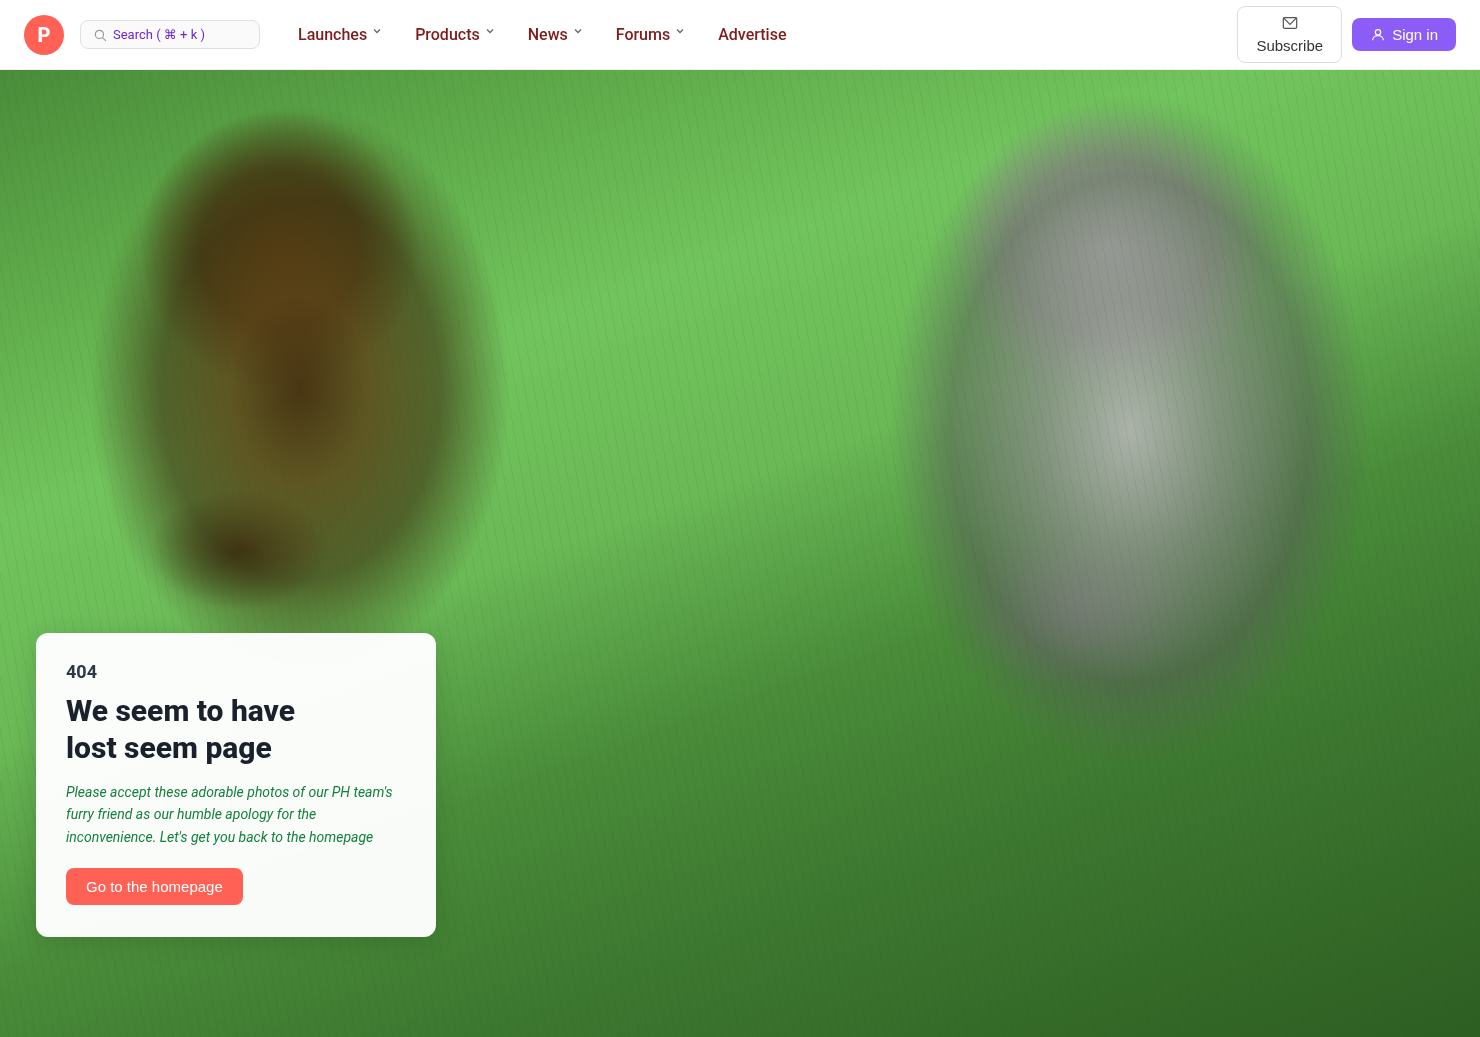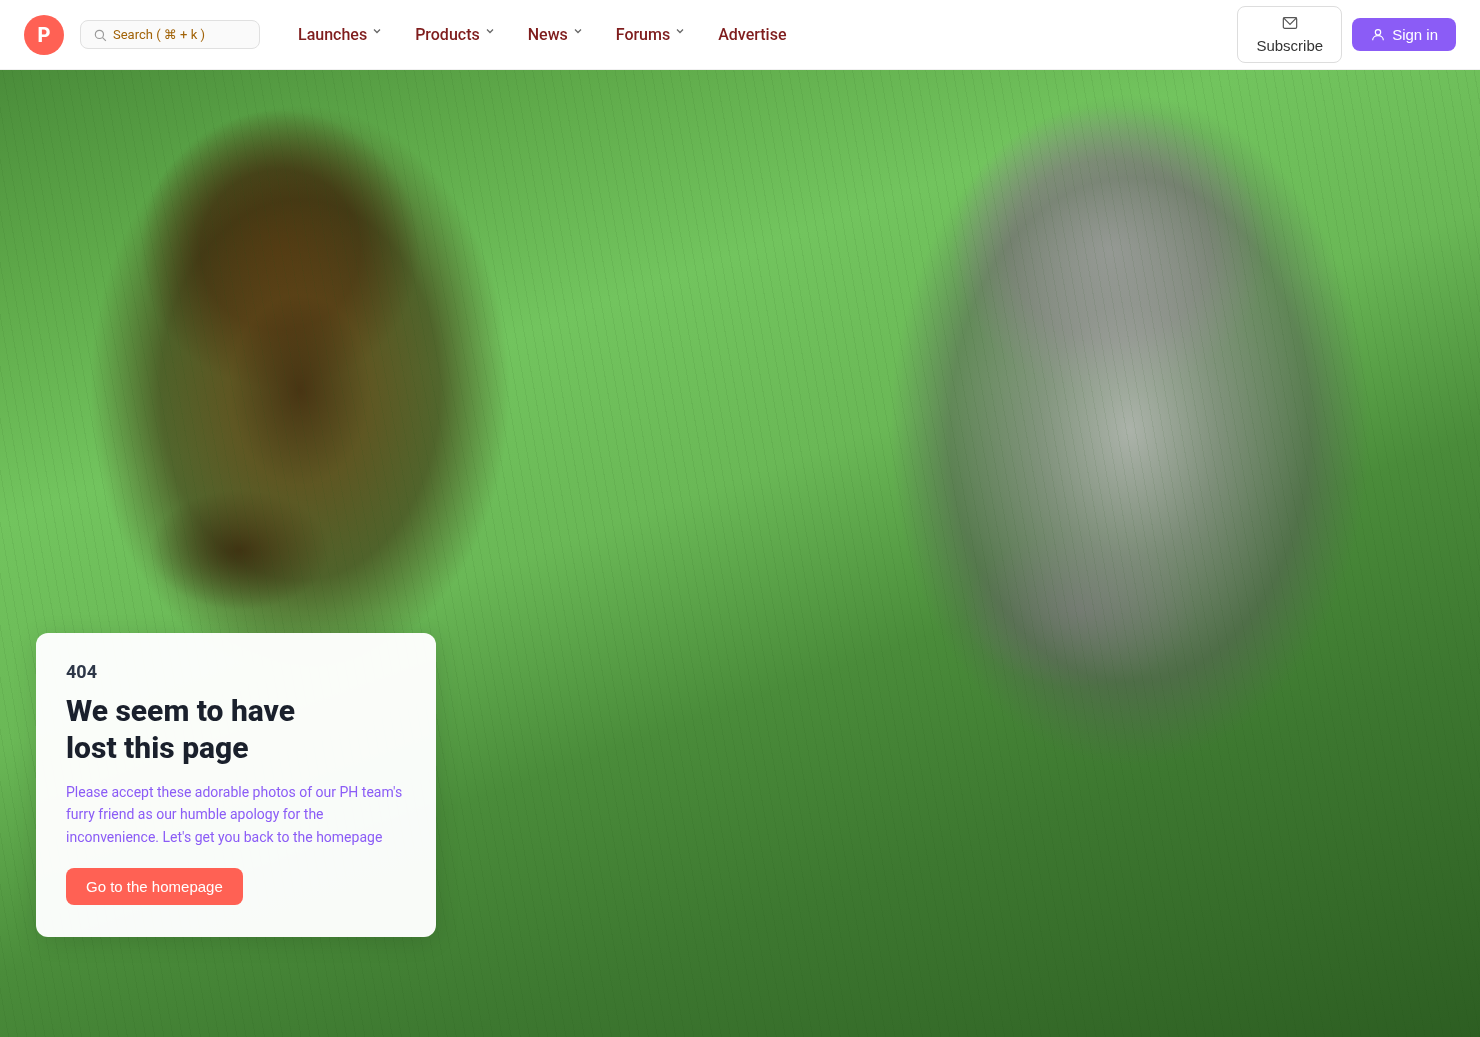--- a/index.html
+++ b/index.html
@@ -165,23 +165,24 @@
     .error-title {
       font-size: 30px;
       font-weight: 800;
       color: #1a202c;
       line-height: 1.25;
       margin-bottom: 14px;
     }
 
     .error-desc {
       font-size: 14px;
-      color: #8b5cf6;
+      color: #15803d;
       line-height: 1.6;
       margin-bottom: 20px;
+      font-style: italic;
     }
 
     .btn-homepage {
       background: #ff6154;
       color: #fff;
       border: none;
       border-radius: 8px;
       padding: 10px 20px;
       font-size: 15px;
       font-weight: 500;
@@ -209,21 +210,21 @@
 <body>
 
 <nav class="navbar">
   <div class="logo-circle">P</div>
 
   <div class="search-box">
     <svg class="search-icon-svg" viewBox="0 0 24 24">
       <circle cx="11" cy="11" r="7"></circle>
       <line x1="16.5" y1="16.5" x2="22" y2="22"></line>
     </svg>
-    <span style="color:#a16207;font-size:13px;">Search ( ⌘ + k )</span>
+    <span style="color:#6d28d9;font-size:13px;">Search ( ⌘ + k )</span>
   </div>
 
   <div class="nav-items">
     <div class="nav-item">
       <span>Launches</span>
       <svg class="chevron-down" viewBox="0 0 24 24">
           <polyline points="6 9 12 15 18 9"></polyline>
         </svg>
     </div>
     <div class="nav-item">
@@ -298,18 +299,18 @@
       80deg,
       transparent 0px, transparent 8px,
       rgba(30,80,20,0.08) 8px, rgba(30,80,20,0.08) 9px
     );
   "></div>
 
   <div class="error-card">
     <div class="error-code">404</div>
     <div class="error-title">
       <span>We seem to have</span><br>
-      <span>lost this page</span>
+      <span>lost seem page</span>
     </div>
     <p class="error-desc">Please accept these adorable photos of our PH team's furry friend as our humble apology for the inconvenience. Let's get you back to the homepage</p>
     <button class="btn-homepage">Go to the homepage</button>
   </div>
 </div>
 
 </body></html>

